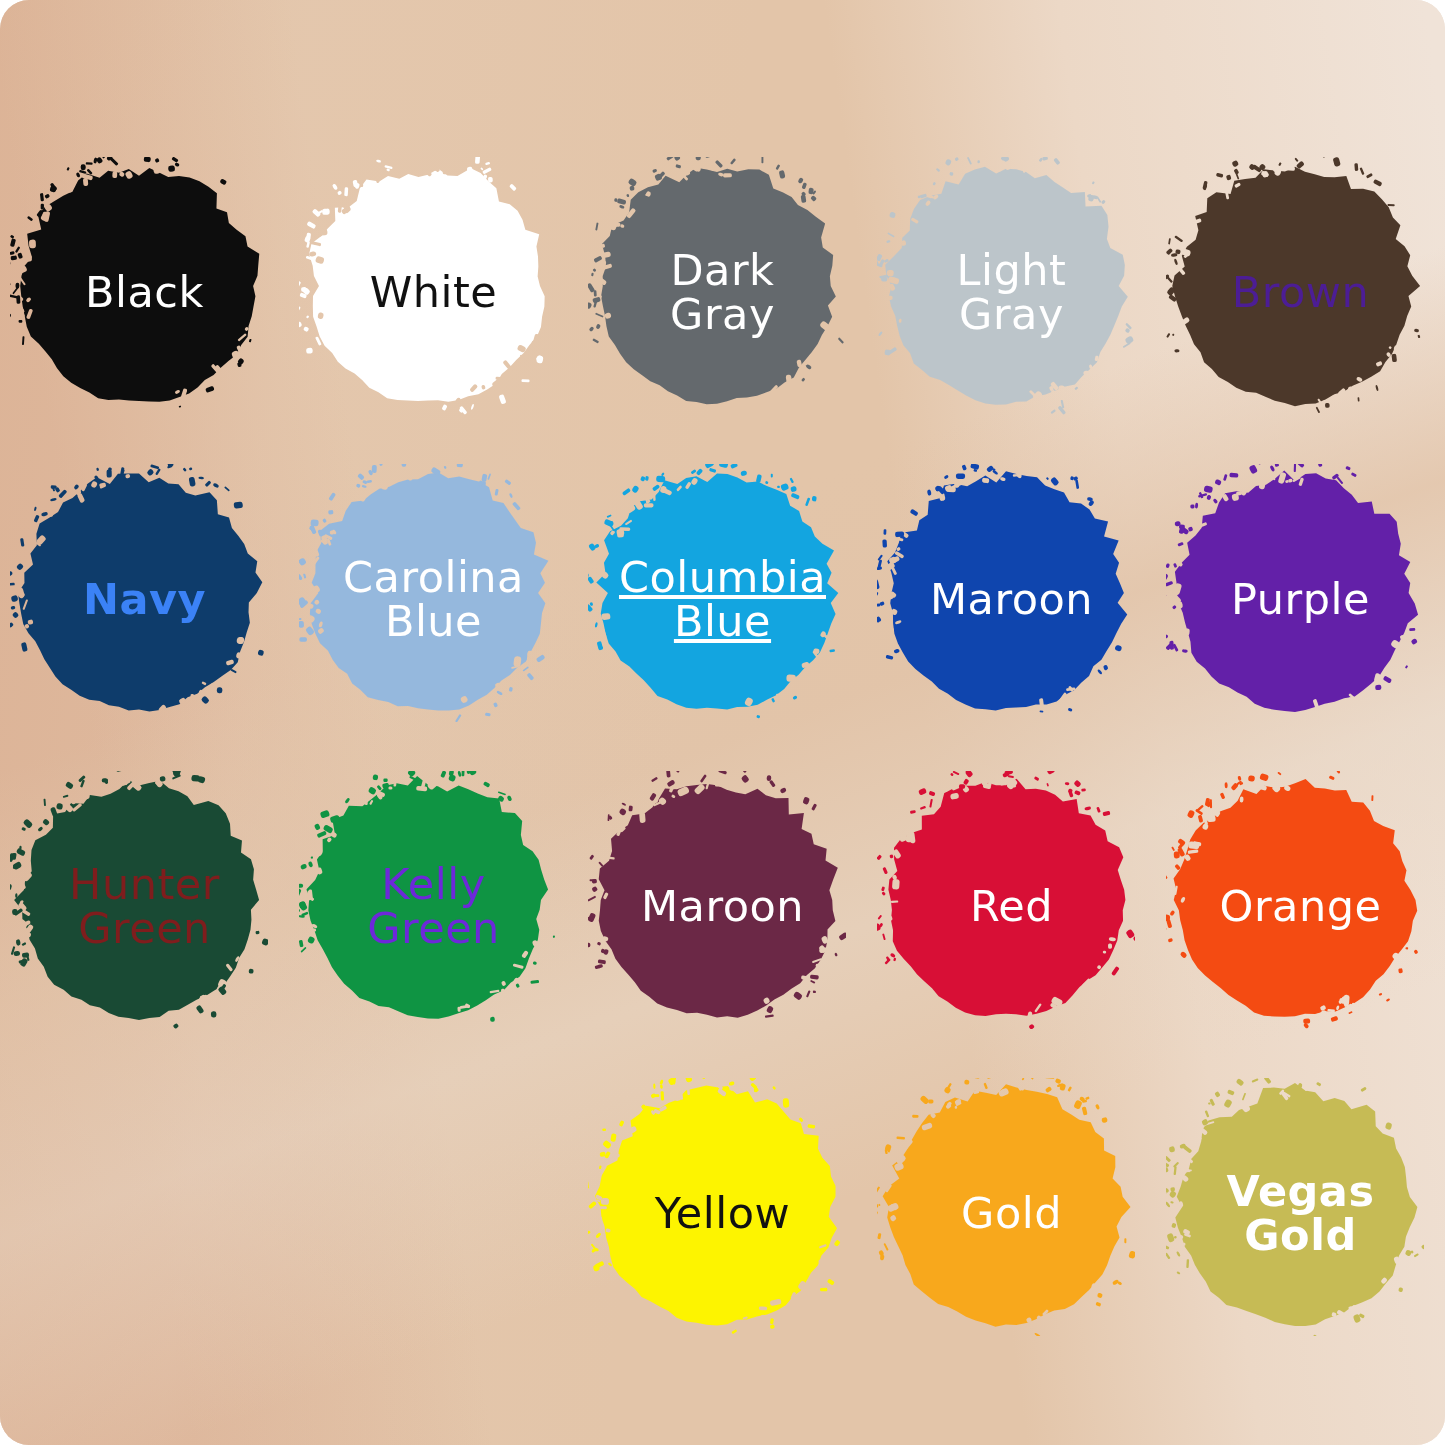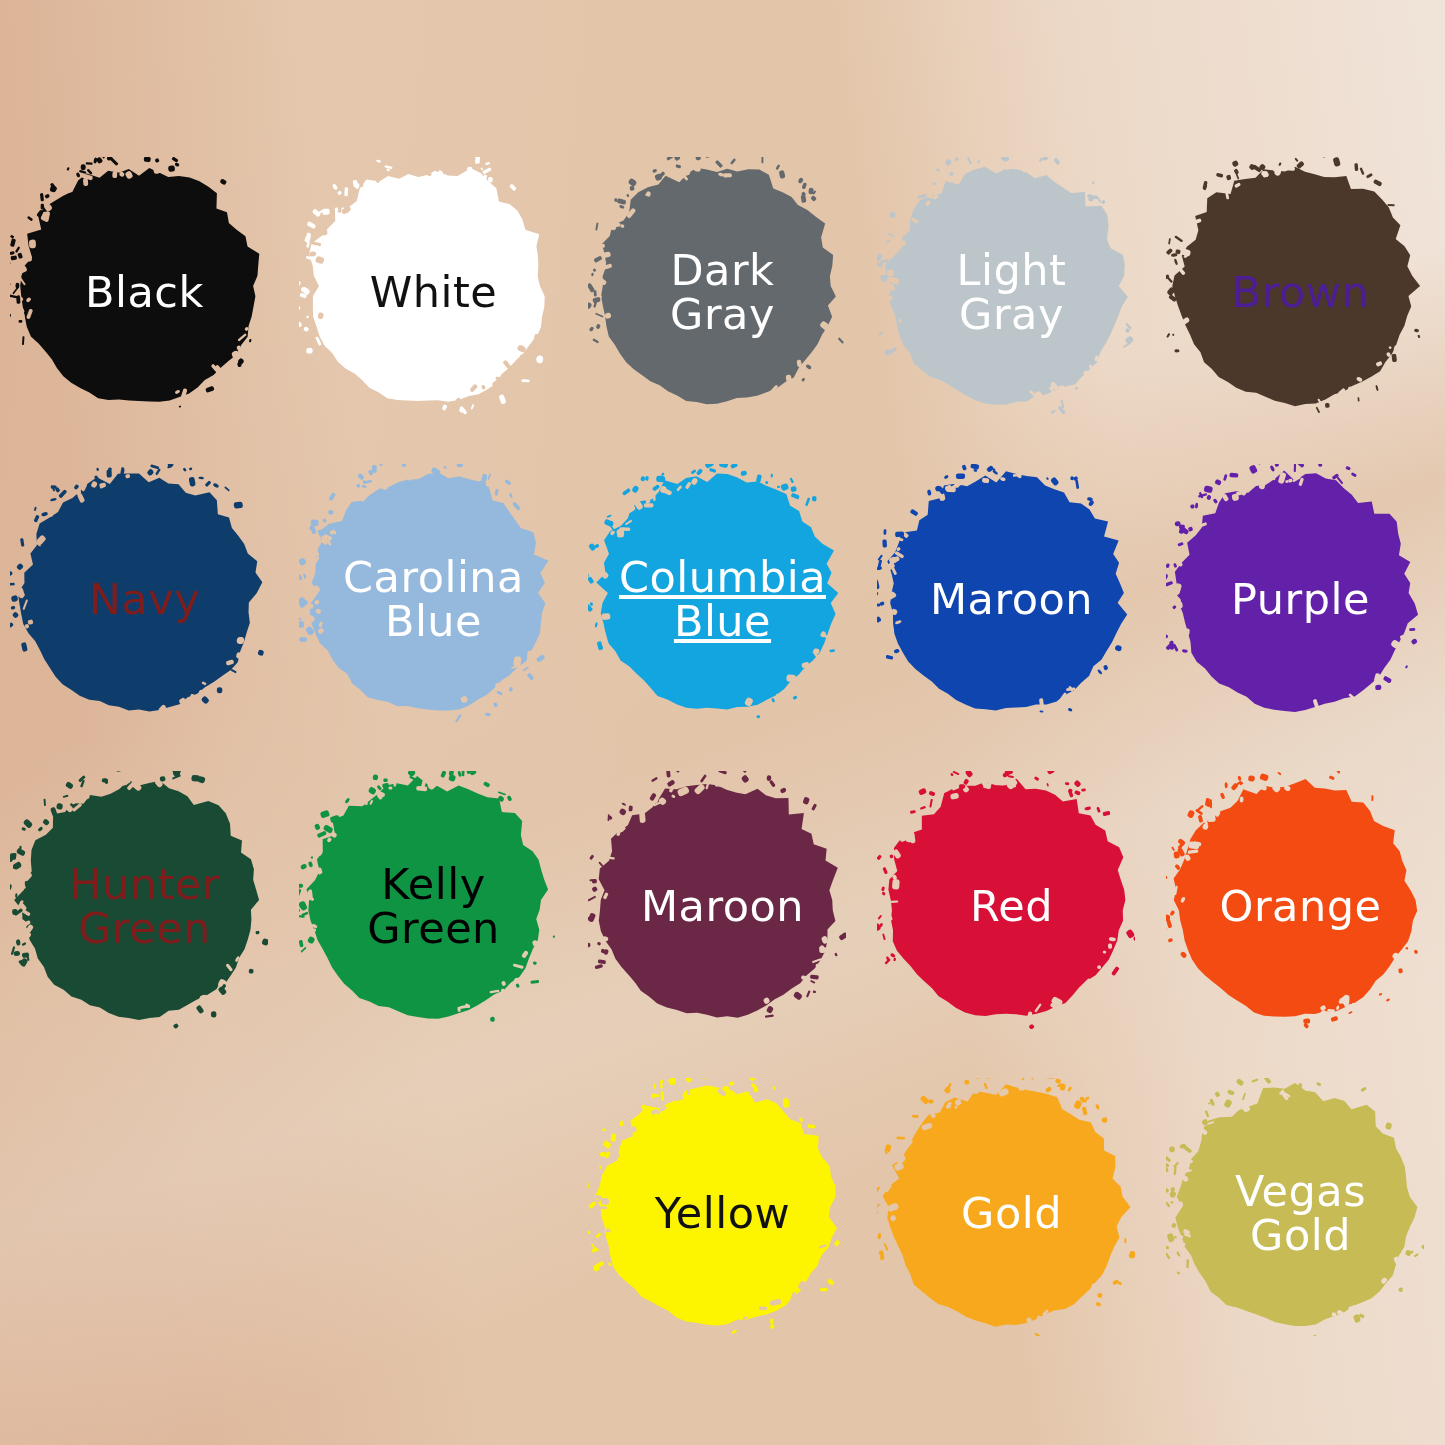--- a/index.html
+++ b/index.html
@@ -7,20 +7,21 @@
     margin: 0;
     padding: 0;
     background: #ffffff;
   }
   #canvas {
     position: relative;
     width: 1445px;
     height: 1445px;
     overflow: hidden;
     font-family: "DejaVu Sans", sans-serif;
+    border-radius: 29px;
   }
 
   
   .bg-base {
     position: absolute;
     inset: 0;
     background: #f0e3d8;
   }
   .bg-band {
     position: absolute;
@@ -669,21 +670,21 @@
               <rect x="193.19" y="234.96" width="7.17" height="5.82" rx="2.24" fill="#0e3c6b" transform="rotate(45.0 196.77 237.87)"></rect>
               <rect x="1.36" y="132.66" width="6.48" height="5.99" rx="2.30" fill="#0e3c6b" transform="rotate(163.8 4.60 135.65)"></rect>
               <rect x="191.47" y="11.29" width="2.38" height="5.50" rx="2.12" fill="#0e3c6b" transform="rotate(95.4 192.66 14.04)"></rect>
               <rect x="157.29" y="-2.58" width="7.88" height="4.52" rx="1.74" fill="#0e3c6b" transform="rotate(83.6 161.23 -0.32)"></rect>
               <rect x="111.09" y="7.46" width="5.56" height="1.95" rx="0.75" fill="#0e3c6b" transform="rotate(107.9 113.87 8.43)"></rect>
               <rect x="9.89" y="181.85" width="9.14" height="5.13" rx="1.97" fill="#0e3c6b" transform="rotate(77.4 14.46 184.42)"></rect>
               <rect x="-1.53" y="160.30" width="4.72" height="3.87" rx="1.49" fill="#0e3c6b" transform="rotate(136.8 0.83 162.24)"></rect>
               <rect x="-2.25" y="119.93" width="6.97" height="2.47" rx="0.95" fill="#0e3c6b" transform="rotate(175.8 1.24 121.17)"></rect>
             </svg>
           </div>
-          <div class="swatch-label" style="color: #7f1d1d;">Navy</div>
+          <div class="swatch-label" style="color: #3b82f6; font-weight: bold;">Navy</div>
         </div>
         <div class="swatch">
           <div class="blob">
             <svg viewBox="0 0 260 260" xmlns="http://www.w3.org/2000/svg">
               <defs>
                 <mask id="m1_1">
                   <rect x="0" y="0" width="260" height="260" fill="#000"></rect>
                   <path d="M130.00 10.16 L140.62 8.60 L150.37 14.46 L161.45 12.64 L171.70 15.44 L182.28 17.88 L191.52 23.44 L195.21 36.88 L206.03 39.40 L211.97 48.03 L217.82 56.31 L223.54 64.50 L236.24 68.66 L238.82 79.26 L236.76 91.14 L251.37 97.48 L243.18 110.04 L247.86 119.69 L240.93 130.00 L248.30 140.35 L244.91 150.26 L243.84 160.50 L242.70 171.02 L238.28 180.49 L233.36 189.68 L228.68 199.10 L219.88 205.42 L212.55 212.55 L204.02 218.22 L196.96 225.62 L189.27 232.65 L180.21 237.67 L171.30 243.48 L161.45 247.39 L150.87 248.34 L140.35 248.33 L130.00 247.43 L119.85 246.06 L109.90 243.97 L99.44 244.04 L89.98 239.94 L79.75 237.76 L69.32 235.10 L61.78 227.43 L53.56 221.10 L48.53 211.47 L39.99 205.53 L33.88 197.31 L29.23 188.18 L21.15 180.76 L16.65 171.25 L12.91 161.37 L10.95 150.99 L11.78 140.34 L19.47 130.00 L12.76 119.74 L16.53 109.99 L16.64 99.63 L17.34 88.99 L22.24 79.75 L21.30 67.24 L30.28 60.17 L43.50 57.42 L47.09 47.09 L53.06 38.31 L64.77 36.84 L72.47 30.36 L80.96 24.82 L90.99 22.82 L100.11 18.45 L109.83 15.61 L119.97 15.40 Z" fill="#fff"></path>
                   <rect x="214.86" y="195.43" width="10.45" height="7.18" rx="2.99" fill="#000" transform="rotate(97.0 220.08 199.02)"></rect>
                   <rect x="213.88" y="203.72" width="7.87" height="1.86" rx="0.77" fill="#000" transform="rotate(165.8 217.81 204.65)"></rect>
@@ -1226,21 +1227,21 @@
               <rect x="142.12" y="1.19" width="6.78" height="3.95" rx="1.52" fill="#0f9443" transform="rotate(113.3 145.51 3.17)"></rect>
               <rect x="-8.52" y="132.24" width="7.32" height="3.58" rx="1.38" fill="#0f9443" transform="rotate(49.1 -4.86 134.03)"></rect>
               <rect x="84.01" y="12.45" width="6.63" height="4.62" rx="1.78" fill="#0f9443" transform="rotate(164.5 87.32 14.76)"></rect>
               <rect x="1.18" y="179.24" width="6.76" height="1.65" rx="0.64" fill="#0f9443" transform="rotate(136.2 4.56 180.07)"></rect>
               <rect x="110.19" y="-1.48" width="6.61" height="6.52" rx="2.51" fill="#0f9443" transform="rotate(43.4 113.50 1.78)"></rect>
               <rect x="70.30" y="16.84" width="7.11" height="6.18" rx="2.38" fill="#0f9443" transform="rotate(31.5 73.85 19.93)"></rect>
               <rect x="151.14" y="3.74" width="6.45" height="6.47" rx="2.49" fill="#0f9443" transform="rotate(19.2 154.36 6.97)"></rect>
               <rect x="78.33" y="15.49" width="5.17" height="2.84" rx="1.09" fill="#0f9443" transform="rotate(51.7 80.92 16.91)"></rect>
             </svg>
           </div>
-          <div class="swatch-label" style="color: #000000;">Kelly
+          <div class="swatch-label" style="color: #6d28d9;">Kelly
 Green</div>
         </div>
         <div class="swatch">
           <div class="blob">
             <svg viewBox="0 0 260 260" xmlns="http://www.w3.org/2000/svg">
               <defs>
                 <mask id="m2_2">
                   <rect x="0" y="0" width="260" height="260" fill="#000"></rect>
                   <path d="M130.00 14.30 L139.72 18.94 L149.08 21.78 L158.55 23.46 L170.79 17.92 L179.24 24.41 L189.21 27.44 L202.05 27.11 L202.37 43.76 L217.58 42.42 L215.25 58.47 L225.19 63.35 L227.50 73.71 L240.53 78.46 L239.35 90.20 L251.73 97.38 L247.12 109.35 L243.26 120.09 L246.13 130.00 L246.67 140.21 L249.32 151.04 L241.38 159.85 L241.24 170.49 L239.21 180.92 L234.48 190.32 L228.46 198.95 L220.39 205.85 L213.86 213.86 L204.96 219.34 L196.89 225.53 L187.83 230.17 L179.62 236.41 L170.56 241.44 L160.98 245.62 L150.90 248.54 L140.25 247.17 L130.00 248.32 L119.89 245.61 L109.98 243.53 L99.42 244.13 L89.62 240.94 L79.52 238.25 L69.78 234.30 L61.76 227.46 L53.19 221.54 L47.18 212.82 L40.51 205.09 L33.73 197.41 L27.62 189.11 L23.65 179.59 L17.48 170.95 L12.96 161.36 L10.84 151.01 L12.08 140.32 L12.84 130.00 L16.65 120.08 L10.80 108.98 L11.93 98.36 L21.21 90.40 L24.25 80.69 L23.18 68.33 L31.10 60.75 L40.14 54.60 L44.52 44.52 L56.90 42.88 L64.73 36.78 L71.25 28.25 L77.61 17.64 L89.39 18.43 L99.30 15.44 L109.56 14.09 L119.77 13.03 Z" fill="#fff"></path>
                   <rect x="31.97" y="57.29" width="6.25" height="3.13" rx="1.30" fill="#000" transform="rotate(136.3 35.10 58.85)"></rect>
@@ -1781,19 +1782,19 @@
               <rect x="4.50" y="110.23" width="4.45" height="3.80" rx="1.46" fill="#c6bb55" transform="rotate(171.6 6.73 112.13)"></rect>
               <rect x="151.59" y="4.82" width="4.64" height="2.73" rx="1.05" fill="#c6bb55" transform="rotate(29.7 153.91 6.18)"></rect>
               <rect x="234.35" y="211.29" width="4.44" height="4.17" rx="1.60" fill="#c6bb55" transform="rotate(104.7 236.57 213.37)"></rect>
               <rect x="194.59" y="238.05" width="5.40" height="3.37" rx="1.29" fill="#c6bb55" transform="rotate(26.9 197.29 239.74)"></rect>
               <rect x="-1.86" y="80.12" width="6.97" height="2.95" rx="1.13" fill="#c6bb55" transform="rotate(43.0 1.63 81.59)"></rect>
               <rect x="196.19" y="9.95" width="5.79" height="2.92" rx="1.12" fill="#c6bb55" transform="rotate(148.9 199.09 11.41)"></rect>
               <rect x="8.19" y="159.19" width="2.43" height="2.60" rx="1.00" fill="#c6bb55" transform="rotate(118.0 9.41 160.49)"></rect>
               <rect x="11.48" y="194.65" width="2.15" height="3.65" rx="1.40" fill="#c6bb55" transform="rotate(117.5 12.56 196.47)"></rect>
             </svg>
           </div>
-          <div class="swatch-label" style="color: rgb(255, 255, 255);">Vegas
+          <div class="swatch-label" style="color: rgb(255, 255, 255); font-weight: bold;">Vegas
 Gold</div>
         </div>
       </div>
     </div>
 
 </div>
 
 </body></html>

